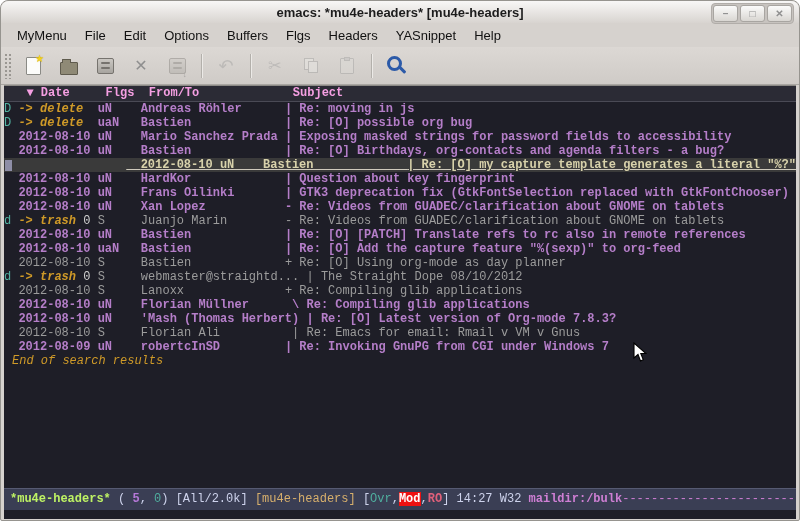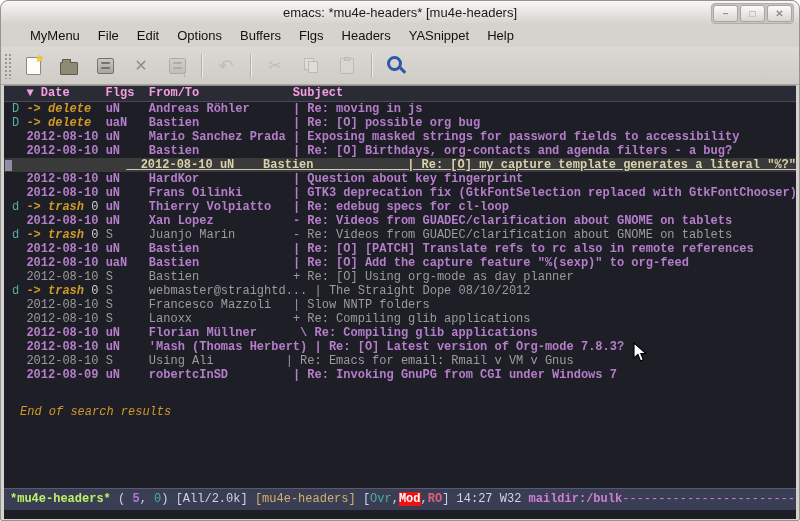--- a/index.html
+++ b/index.html
@@ -2,28 +2,28 @@
 <html><head>
 <meta charset="utf-8">
 <style>
   html,body{margin:0;padding:0;background:#ffffff;width:800px;height:521px;overflow:hidden;
             font-family:"Liberation Sans", sans-serif;}
   .frame{position:relative;width:798px;height:519px;border:1px solid #96948f;
          border-radius:8px 8px 2px 2px;background:#d6d2ce;box-sizing:content-box;}
   
   .titlebar{position:relative;height:22px;border-radius:8px 8px 0 0;
             background:linear-gradient(#f8f7f6,#d8d4d0);display:flex;align-items:center;justify-content:center;}
-  .title-text{font-size:13px;font-weight:normal;color:#1c1c1c;}
+  .title-text{font-size:13px;font-weight:bold;color:#1c1c1c;}
   .winbtns{position:absolute;right:5px;top:2px;display:flex;gap:2px;background:#c7c3bf;
            border:1px solid #b1ada9;border-radius:4px;padding:1px;}
   .wbtn{width:23px;height:15px;border:1px solid #a8a5a1;border-radius:3px;
         background:linear-gradient(#fbfbfa,#d9d6d2);color:#8f8f8f;font-size:10px;font-weight:bold;
         display:flex;align-items:center;justify-content:center;line-height:1;}
   
-  .menubar{height:24px;display:flex;align-items:center;padding-left:20px;background:#d6d2ce;}
+  .menubar{height:24px;display:flex;align-items:center;padding-left:7px;background:#d6d2ce;}
   .menu-item{font-size:13px;color:#111;padding:3px 9px;white-space:nowrap;}
   
   .toolbar{height:37px;display:flex;align-items:center;background:linear-gradient(#dcd8d4,#cfcbc7);
            border-bottom:1px solid #a9a6a2;}
   .grip{width:7px;height:26px;margin:0 4px 0 3px;
         background-image:radial-gradient(circle,#9a9792 1px,transparent 1.3px);background-size:4px 4px;}
   .tbtn{width:30px;height:28px;display:flex;align-items:center;justify-content:center;
         position:relative;margin:0 3px;}
   .tbtn.disabled{opacity:.4;}
   .tsep{width:1px;height:24px;background:#b3b0ab;margin:0 6px;box-shadow:1px 0 0 #eceae7;}
@@ -51,31 +51,31 @@
           margin:-4px 4px 0 0;}
   .ic-mag span{content:"";position:absolute;width:3px;height:8px;background:#2c5aa8;
                transform:rotate(-45deg);right:-5px;bottom:-6px;border-radius:1px;display:block;}
   
   .buffer{position:relative;margin:0 3px 4px 3px;height:433px;background:#1e1e27;
           border-top:1px solid #8c8a86;overflow:hidden;display:flex;flex-direction:column;
           font-family:Liberation Mono, monospace;font-size:12px;line-height:14px;}
   .header-line{height:15px;line-height:15px;background:#2b2b35;color:#f59fe2;font-weight:bold;
                white-space:pre;padding-left:8px;border-bottom:1px solid #4a4a55;overflow:hidden;}
   .msg-list{flex:0 0 auto;}
-  .row{height:14px;white-space:pre;padding-left:8px;position:relative;overflow:hidden;}
+  .row{height:14px;white-space:pre;position:relative;overflow:hidden;}
   .m{color:#52b3a2;}
   .mk{color:#cf9a28;font-weight:bold;font-style:italic;}
   .ex{color:#cfcfcf;}
   .u{color:#b57ec9;font-weight:bold;}
   .r{color:#9c9c9c;}
   .row.current{background:#3a3a3a;text-align:right;}
   .row.current .cell, .row.current .m, .row.current .ex{
       color:#d8d2ab !important;text-decoration:underline;text-decoration-color:#cfcabc;}
   .caret{position:absolute;left:1px;top:2px;width:7px;height:11px;background:#8e8ea6;}
-  .end-line{height:14px;white-space:pre;padding-left:16px;color:#cf9a28;font-style:italic;margin-top:23px;}
+  .end-line{height:14px;white-space:pre;padding-left:8px;color:#cf9a28;font-style:italic;}
   .buf-filler{flex:1 1 auto;}
   
   .modeline{height:21px;line-height:21px;background:#3a3e54;border-top:1px solid #565a72;
             white-space:pre;overflow:hidden;padding-left:6px;}
   .ml-plain{color:#ced3ec;}
   .ml-bufname{color:#bef264;font-weight:bold;}
   .ml-purple{color:#b678d8;font-weight:bold;}
   .ml-teal{color:#4fae9e;}
   .ml-mod{color:#ffffff;background:#ee1111;font-weight:bold;text-align:center;}
   .ml-ro{color:#e0607a;font-weight:bold;}
@@ -169,32 +169,30 @@
   <div class="buffer">
     <div class="header-line">  ▼ Date     Flgs  From/To             Subject</div>
     <div class="msg-list">
         <div class="row"><span class="m">D </span><span class="mk">-&gt; delete</span><span class="cell u">  </span><span class="cell u">uN    </span><span class="cell u">Andreas Röhler      </span><span class="cell u">| Re: moving in js</span></div>
         <div class="row"><span class="m">D </span><span class="mk">-&gt; delete</span><span class="cell u">  </span><span class="cell u">uaN   </span><span class="cell u">Bastien             </span><span class="cell u">| Re: [O] possible org bug</span></div>
         <div class="row"><span class="m">  </span><span class="cell u">2012-08-10 </span><span class="cell u">uN    </span><span class="cell u">Mario Sanchez Prada </span><span class="cell u">| Exposing masked strings for password fields to accessibility</span></div>
         <div class="row"><span class="m">  </span><span class="cell u">2012-08-10 </span><span class="cell u">uN    </span><span class="cell u">Bastien             </span><span class="cell u">| Re: [O] Birthdays, org-contacts and agenda filters - a bug?</span></div>
         <div class="row current"><span class="m">  </span><span class="cell u">2012-08-10 </span><span class="cell u">uN    </span><span class="cell u">Bastien             </span><span class="cell u">| Re: [O] my capture template generates a literal "%?"</span><span class="caret"></span></div>
         <div class="row"><span class="m">  </span><span class="cell u">2012-08-10 </span><span class="cell u">uN    </span><span class="cell u">HardKor             </span><span class="cell u">| Question about key fingerprint</span></div>
         <div class="row"><span class="m">  </span><span class="cell u">2012-08-10 </span><span class="cell u">uN    </span><span class="cell u">Frans Oilinki       </span><span class="cell u">| GTK3 deprecation fix (GtkFontSelection replaced with GtkFontChooser)</span></div>
-        <div class="row"><span class="m">d </span><span class="mk">-&gt; trash</span><span class="ex"> 0</span><span class="cell u"> </span><span class="cell u">uN    </span><span class="cell u">Thierry Volpiatto   </span><span class="cell u">| Re: edebug specs for cl-loop</span></div>
         <div class="row"><span class="m">  </span><span class="cell u">2012-08-10 </span><span class="cell u">uN    </span><span class="cell u">Xan Lopez           </span><span class="cell u">- Re: Videos from GUADEC/clarification about GNOME on tablets</span></div>
         <div class="row"><span class="m">d </span><span class="mk">-&gt; trash</span><span class="ex"> 0</span><span class="cell r"> </span><span class="cell r">S     </span><span class="cell r">Juanjo Marin        </span><span class="cell r">- Re: Videos from GUADEC/clarification about GNOME on tablets</span></div>
         <div class="row"><span class="m">  </span><span class="cell u">2012-08-10 </span><span class="cell u">uN    </span><span class="cell u">Bastien             </span><span class="cell u">| Re: [O] [PATCH] Translate refs to rc also in remote references</span></div>
         <div class="row"><span class="m">  </span><span class="cell u">2012-08-10 </span><span class="cell u">uaN   </span><span class="cell u">Bastien             </span><span class="cell u">| Re: [O] Add the capture feature "%(sexp)" to org-feed</span></div>
         <div class="row"><span class="m">  </span><span class="cell r">2012-08-10 </span><span class="cell r">S     </span><span class="cell r">Bastien             </span><span class="cell r">+ Re: [O] Using org-mode as day planner</span></div>
         <div class="row"><span class="m">d </span><span class="mk">-&gt; trash</span><span class="ex"> 0</span><span class="cell r"> </span><span class="cell r">S     </span><span class="cell r">webmaster@straightd... </span><span class="cell r">| The Straight Dope 08/10/2012</span></div>
-        <div class="row"><span class="m">  </span><span class="cell r">2012-08-10 </span><span class="cell r">S     </span><span class="cell r">Francesco Mazzoli   </span><span class="cell r">| Slow NNTP folders</span></div>
         <div class="row"><span class="m">  </span><span class="cell r">2012-08-10 </span><span class="cell r">S     </span><span class="cell r">Lanoxx              </span><span class="cell r">+ Re: Compiling glib applications</span></div>
         <div class="row"><span class="m">  </span><span class="cell u">2012-08-10 </span><span class="cell u">uN    </span><span class="cell u">Florian Müllner     </span><span class="cell u"> \ Re: Compiling glib applications</span></div>
         <div class="row"><span class="m">  </span><span class="cell u">2012-08-10 </span><span class="cell u">uN    </span><span class="cell u">'Mash (Thomas Herbert) </span><span class="cell u">| Re: [O] Latest version of Org-mode 7.8.3?</span></div>
-        <div class="row"><span class="m">  </span><span class="cell r">2012-08-10 </span><span class="cell r">S     </span><span class="cell r">Using Ali          </span><span class="cell r">| Re: Emacs for email: Rmail v VM v Gnus</span></div>
+        <div class="row"><span class="m">  </span><span class="cell r">2012-08-10 </span><span class="cell r">S     </span><span class="cell r">Florian Ali          </span><span class="cell r">| Re: Emacs for email: Rmail v VM v Gnus</span></div>
         <div class="row"><span class="m">  </span><span class="cell u">2012-08-09 </span><span class="cell u">uN    </span><span class="cell u">robertcInSD         </span><span class="cell u">| Re: Invoking GnuPG from CGI under Windows 7</span></div>
       </div>
     <div class="end-line">End of search results</div>
     <div class="buf-filler"></div>
     <div class="modeline"><span class="ml-bufname">*mu4e-headers*</span><span class="ml-plain"> ( </span><span class="ml-purple">5</span><span class="ml-plain">, </span><span class="ml-teal">0</span><span class="ml-plain">) </span><span class="ml-plain">[All/2.0k] </span><span class="ml-minor">[mu4e-headers]</span><span class="ml-plain"> [</span><span class="ml-teal">Ovr</span><span class="ml-plain">,</span><span class="ml-mod">Mod</span><span class="ml-plain">,</span><span class="ml-ro">RO</span><span class="ml-plain">] </span><span class="ml-plain">14:27 W32 </span><span class="ml-maildir">maildir:/bulk</span><span class="ml-dashes">--------------------------------------------</span></div>
     <div class="echo"></div>
   </div>
 
   <div class="mouse">
     <svg width="14" height="21" viewBox="0 0 14 21">

